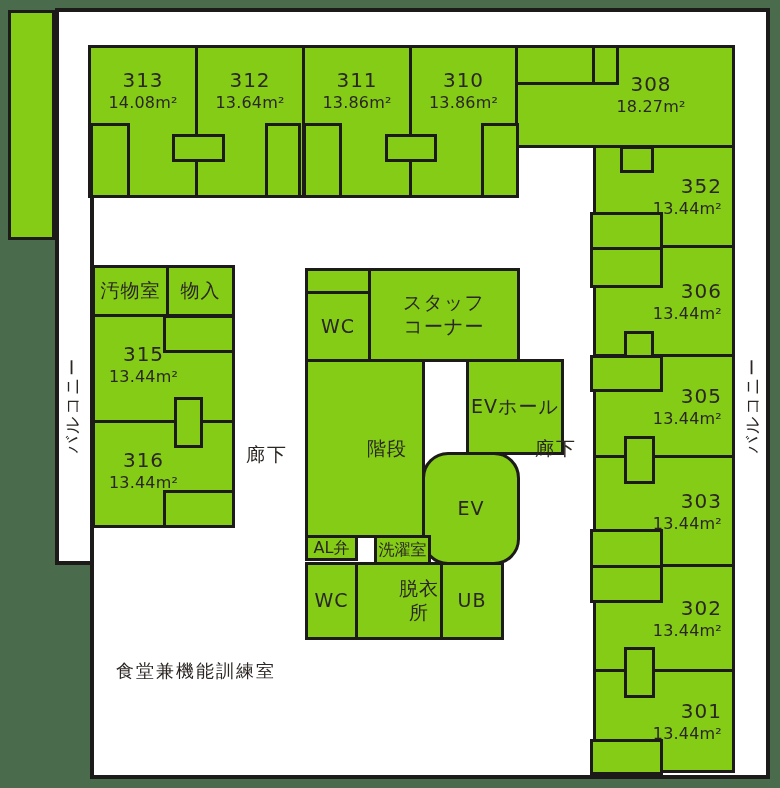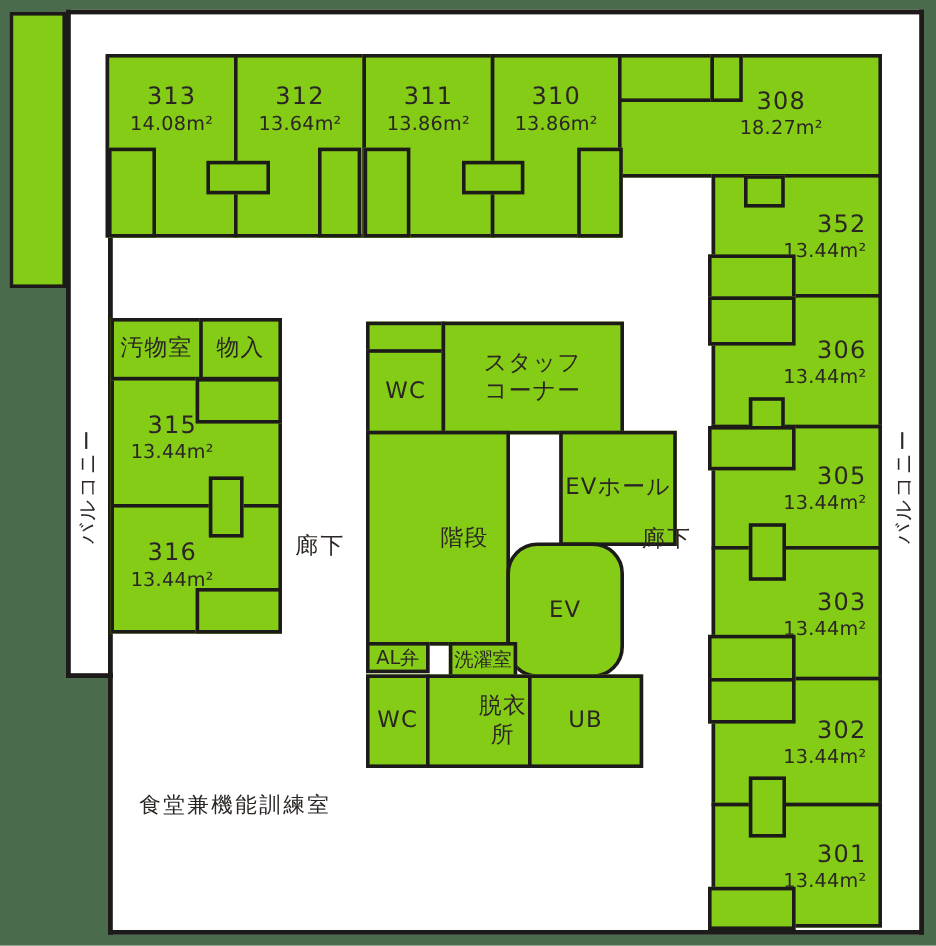--- a/index.html
+++ b/index.html
@@ -182,21 +182,21 @@
   <div class="room svc" style="left:305px;top:562px;width:53px;height:78px;">
     <div class="rlabel">
         <span class="svc-name">WC</span>
       </div>
   </div>
   <div class="room svc" style="left:355px;top:562px;width:88px;height:78px;padding-left:40px;">
     <div class="rlabel">
         <span class="svc-name">脱衣所</span>
       </div>
   </div>
-  <div class="room svc" style="left:440px;top:562px;width:96px;height:78px;">
+  <div class="room svc" style="left:440px;top:562px;width:64px;height:78px;">
     <div class="rlabel">
         <span class="svc-name">UB</span>
       </div>
   </div>
 
   <div class="closet" style="left:90px;top:123px;width:40px;height:75px;"></div>
   <div class="closet" style="left:172px;top:134px;width:53px;height:28px;"></div>
   <div class="closet" style="left:265px;top:123px;width:36px;height:75px;"></div>
   <div class="closet" style="left:303px;top:123px;width:39px;height:75px;"></div>
   <div class="closet" style="left:385px;top:134px;width:52px;height:28px;"></div>

